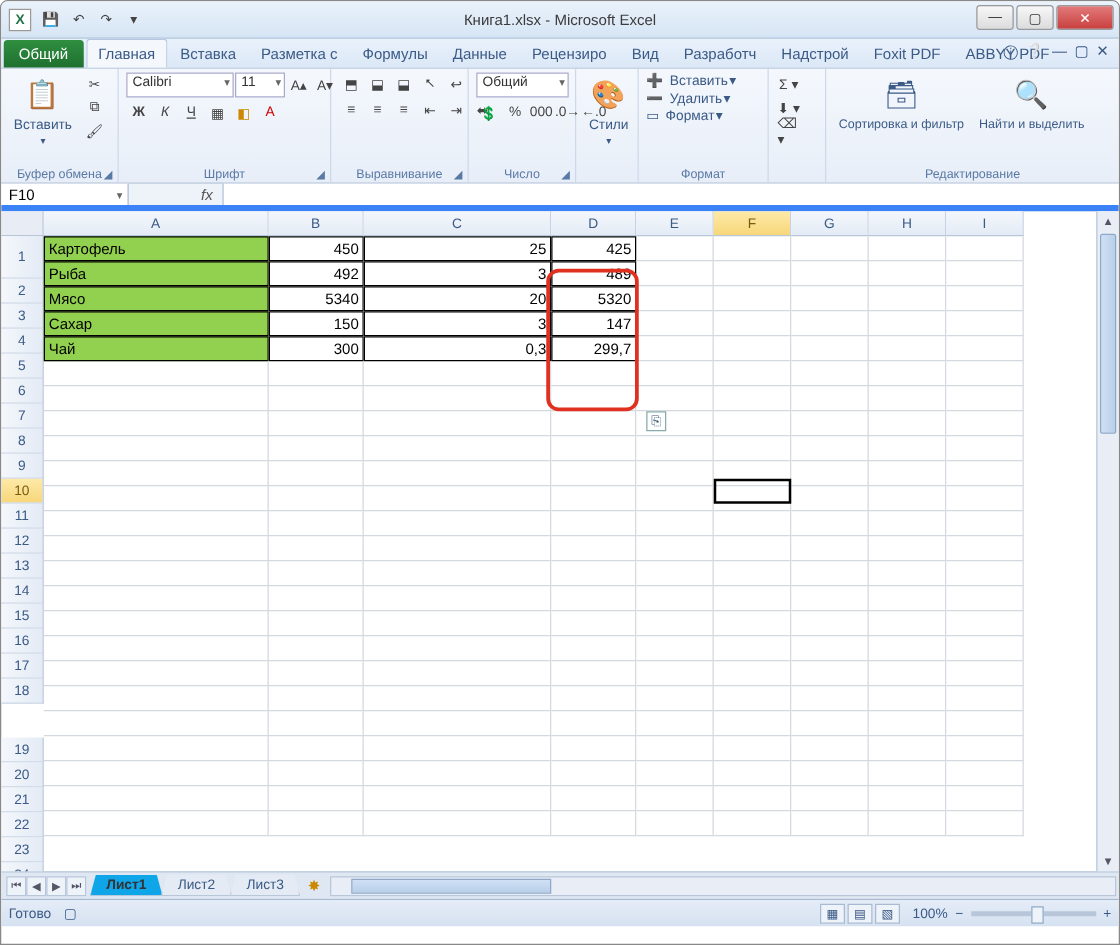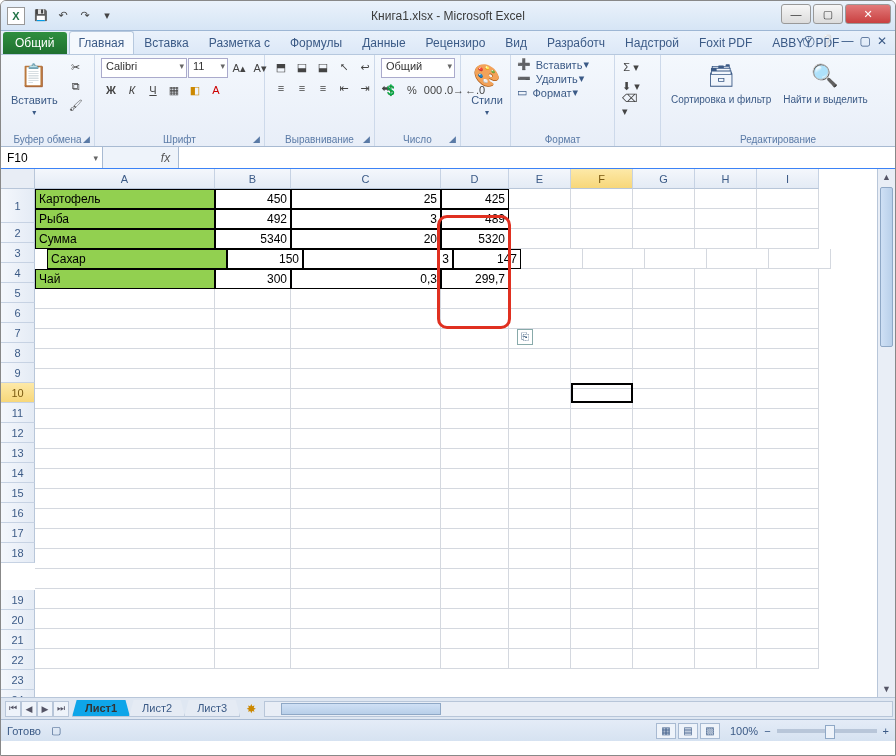--- a/index.html
+++ b/index.html
@@ -30,21 +30,21 @@
 .group-label .dialog-launcher { position:absolute; right:-2px; bottom:1px; font-size:9px; color:#5a7aa6;}
 .big-btn { display:flex; flex-direction:column; align-items:center; gap:2px; padding:2px 4px; font-size:11px; color:#3b5a86; }
 .big-btn .ico { width:32px; height:32px; display:flex;align-items:center;justify-content:center;font-size:22px;}
 .mini { width:20px; height:18px; display:flex;align-items:center;justify-content:center;font-size:11px;color:#444;border:1px solid transparent;}
 .col { display:flex; flex-direction:column; gap:1px;}
 .row { display:flex; gap:1px; align-items:center;}
 .combo { height:20px; border:1px solid #aac; background:#fff; font-size:11px; padding:1px 14px 1px 4px; position:relative; color:#333;}
 .combo::after{content:"▾"; position:absolute; right:2px; top:2px; font-size:9px; color:#666;}
 
 
-.fbar { height:22px; border-bottom:1px solid #3b82f6; display:flex; align-items:stretch; background:#eef3fa;}
+.fbar { height:22px; border-bottom:5px solid #3b82f6; display:flex; align-items:stretch; background:#eef3fa;}
 .namebox { width:102px; border-right:1px solid #a8bad2; background:#fff; display:flex; align-items:center; padding:0 6px; font-size:12px; position:relative;}
 .namebox::after{content:"▾"; position:absolute; right:4px; font-size:9px; color:#666;}
 .fx-btn { width:26px; display:flex;align-items:center;justify-content:center; font-style:italic; font-size:12px; color:#555; border-right:1px solid #a8bad2;}
 .formula-input { flex:1; background:#fff; border:none; padding:0 6px; font-size:12px;}
 
 
 .sheet-wrap { position:relative; height:528px; display:flex; }
 .corner { width:34px; height:20px; background:#e8edf5; border-right:1px solid #b8c6d9; border-bottom:1px solid #b8c6d9;}
 .colhdrs { display:flex; height:20px; }
 .colhdr { background:linear-gradient(#f4f7fc,#e4ebf5); border-right:1px solid #c6d2e3; border-bottom:1px solid #b8c6d9; display:flex;align-items:center;justify-content:center;font-size:11px;color:#3b5a86;}
@@ -322,31 +322,31 @@
             <div class="cell cB datacell r" style="width: 76px;">492</div>
             <div class="cell cC datacell r" style="width: 150px;">3</div>
             <div class="cell cD datacell r" style="width: 68px;">489</div>
             <div class="cell cE" style="width: 62px;"></div>
             <div class="cell cF" style="width: 62px;"></div>
             <div class="cell cG" style="width: 62px;"></div>
             <div class="cell cH" style="width: 62px;"></div>
             <div class="cell cI" style="width: 62px;"></div>
           </div>
           <div class="gridrow" style="height: 20px;">
-            <div class="cell cA namecell" style="width: 180px;">Сумма</div>
+            <div class="cell cA namecell" style="width: 180px;">Мясо</div>
             <div class="cell cB datacell r" style="width: 76px;">5340</div>
             <div class="cell cC datacell r" style="width: 150px;">20</div>
             <div class="cell cD datacell r" style="width: 68px; padding-left: 28px;">5320</div>
             <div class="cell cE" style="width: 62px;"></div>
             <div class="cell cF" style="width: 62px;"></div>
             <div class="cell cG" style="width: 62px;"></div>
             <div class="cell cH" style="width: 62px;"></div>
             <div class="cell cI" style="width: 62px;"></div>
           </div>
-          <div class="gridrow" style="height: 20px; padding-left: 12px;">
+          <div class="gridrow" style="height: 20px;">
             <div class="cell cA namecell" style="width: 180px;">Сахар</div>
             <div class="cell cB datacell r" style="width: 76px;">150</div>
             <div class="cell cC datacell r" style="width: 150px;">3</div>
             <div class="cell cD datacell r" style="width: 68px;">147</div>
             <div class="cell cE" style="width: 62px;"></div>
             <div class="cell cF" style="width: 62px;"></div>
             <div class="cell cG" style="width: 62px;"></div>
             <div class="cell cH" style="width: 62px;"></div>
             <div class="cell cI" style="width: 62px;"></div>
           </div>

